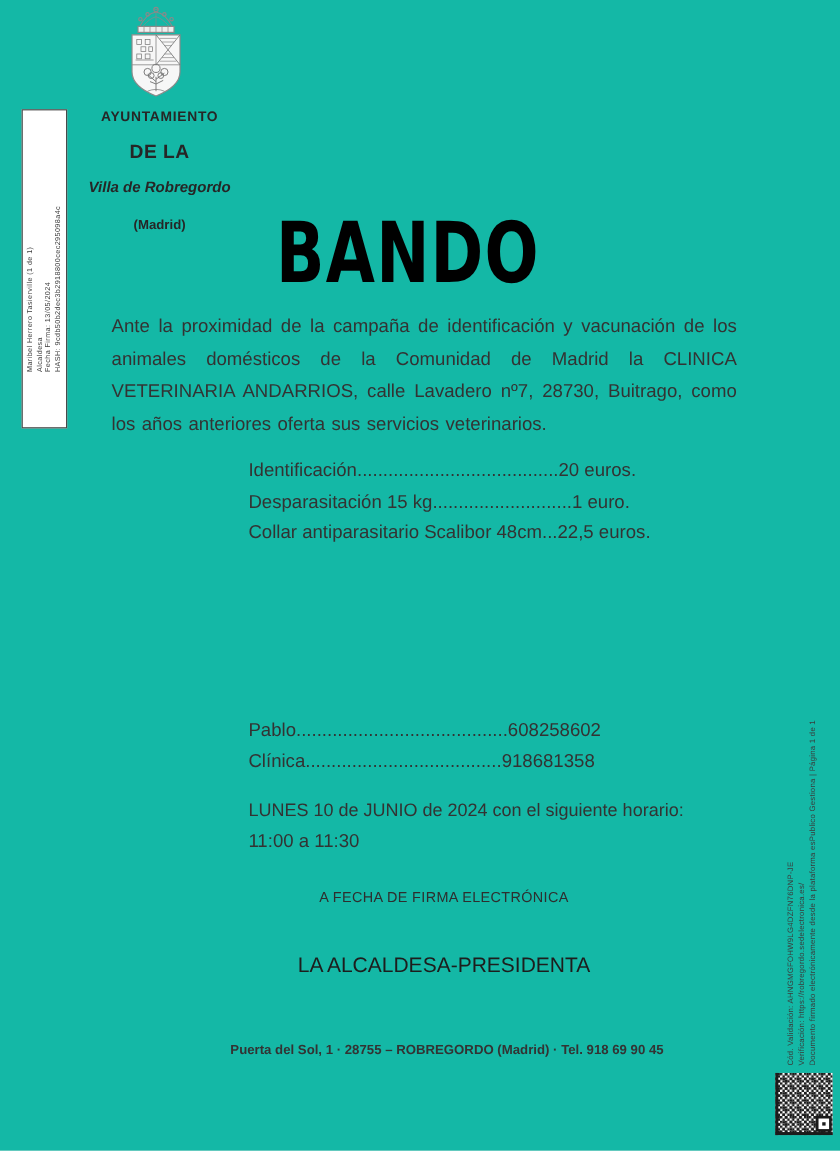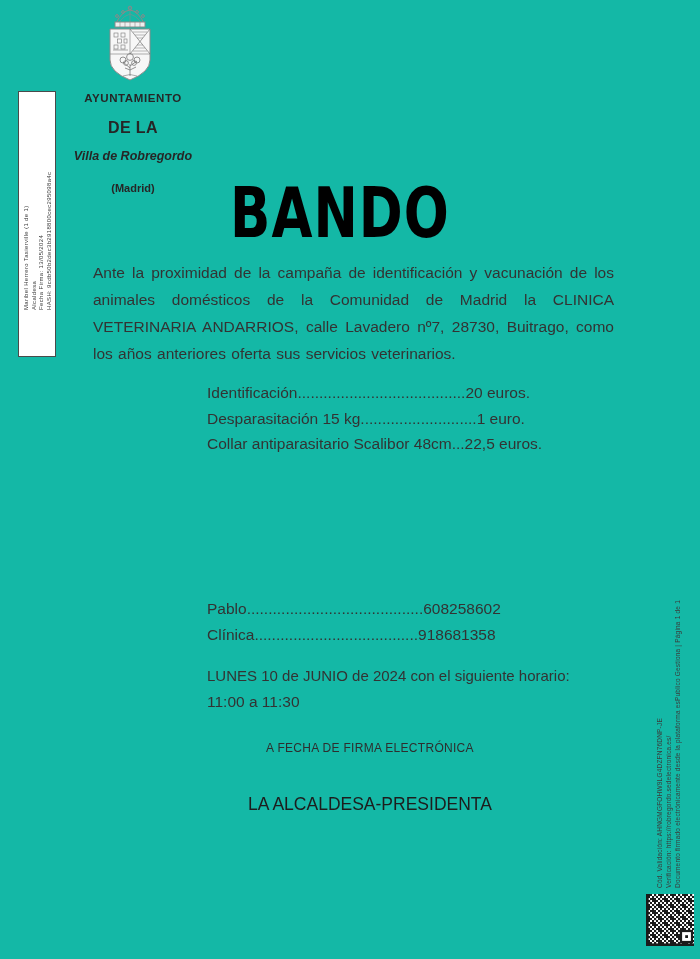--- a/index.html
+++ b/index.html
@@ -145,20 +145,21 @@
     <div>Pablo.........................................608258602</div>
     <div>Clínica......................................918681358</div>
   </div>
 
   <div class="abs lunes">LUNES 10 de JUNIO de 2024 con el siguiente horario:</div>
   <div class="abs time">11:00 a 11:30</div>
 
   <div class="abs sign1">A FECHA DE FIRMA ELECTRÓNICA</div>
   <div class="abs sign2">LA ALCALDESA-PRESIDENTA</div>
 
+  <div class="abs footer">Puerta del Sol, 1 · 28755 – ROBREGORDO (Madrid) · Tel. 918 69 90 45</div>
 
   <div class="abs rot rightstrip">
     <div>Cód. Validación: AHNGMGFOHW9LG4DZFN76DNP-JE</div>
     <div>Verificación: https://robregordo.sedelectronica.es/</div>
     <div>Documento firmado electrónicamente desde la plataforma esPublico Gestiona | Página 1 de 1</div>
   </div>
 
   <svg class="abs qr" viewBox="0 0 24 26">
     <defs>
       <pattern id="q1" width="2" height="2" patternUnits="userSpaceOnUse">

